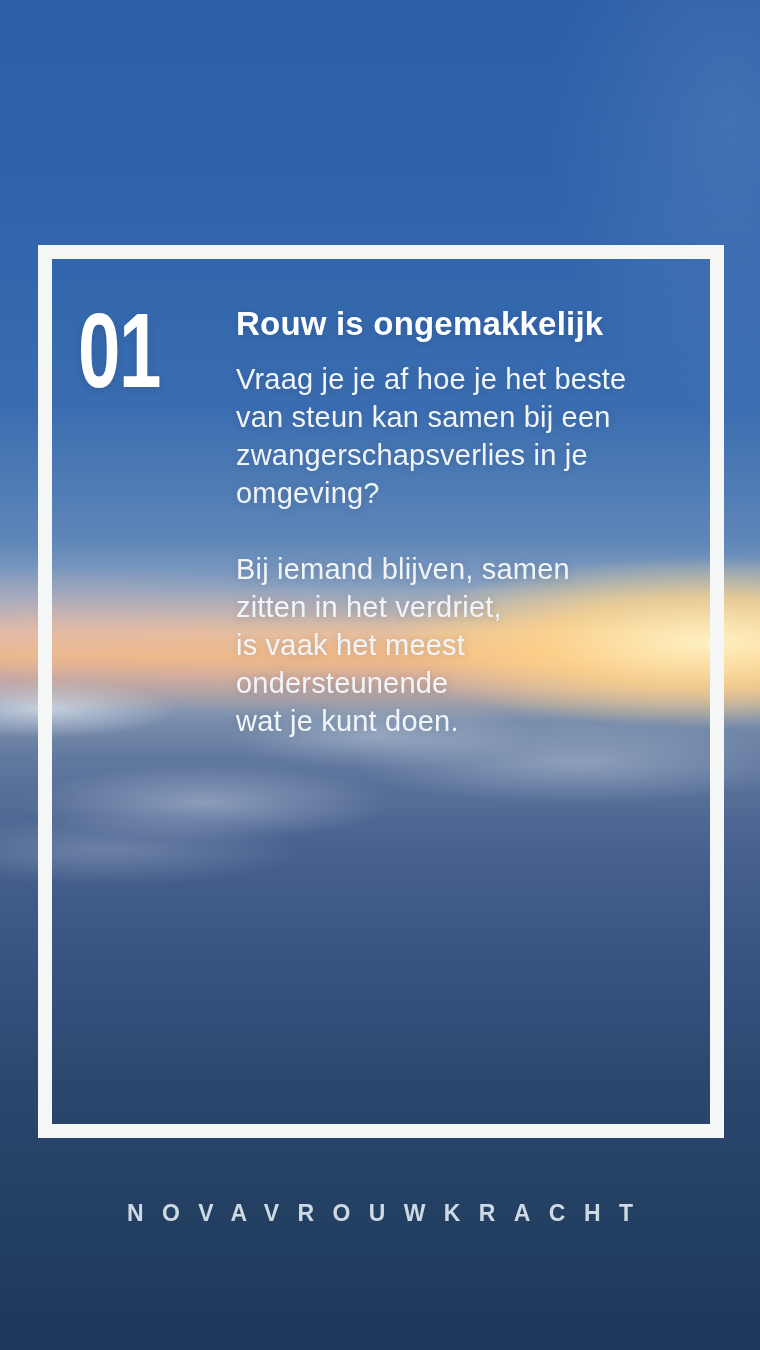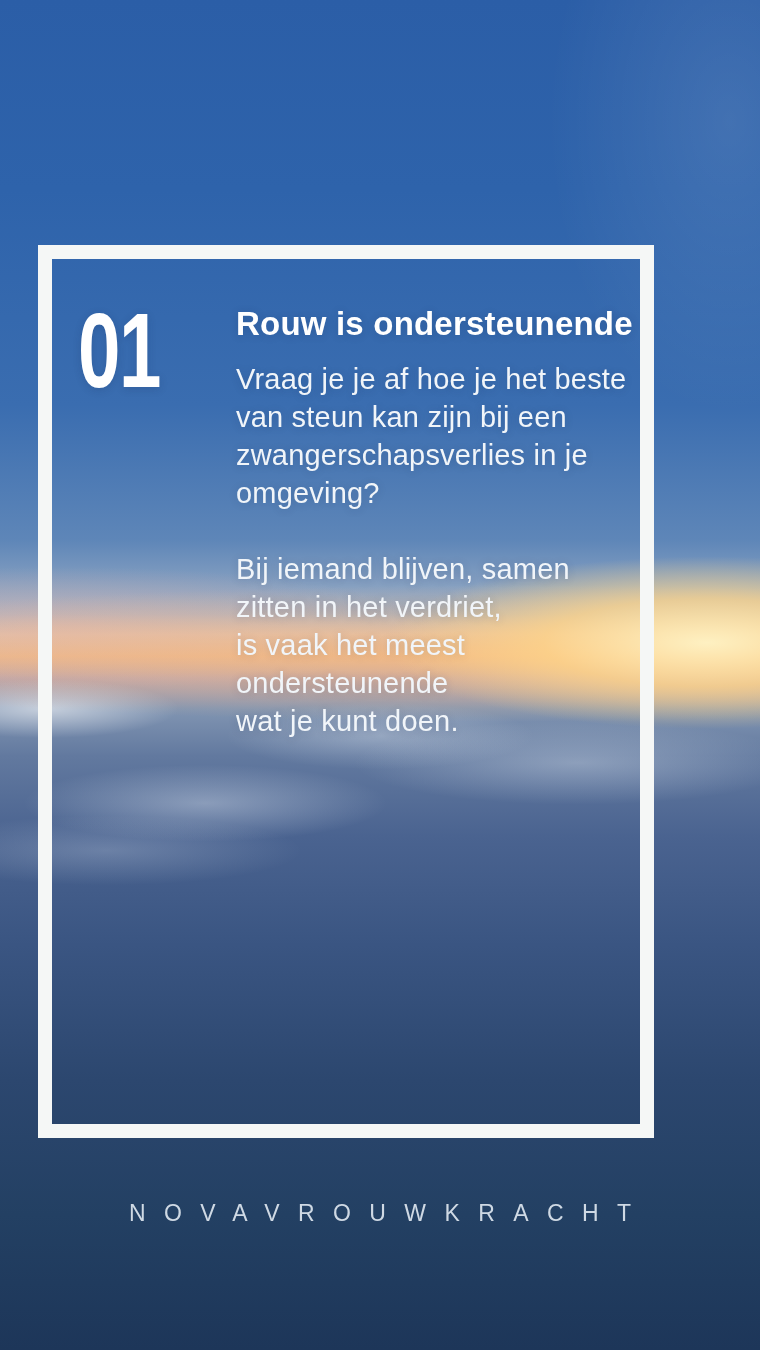--- a/index.html
+++ b/index.html
@@ -49,21 +49,21 @@
         #3a5582 70%,
         #2c476f 80%,
         #234063 90%,
         #1d3659 100%);
   }
   
   .card {
     position: absolute;
     left: 38px;
     top: 245px;
-    width: 616px;
+    width: 686px;
     height: 893px;
     border: 14px solid #f5f7f6;
     overflow: hidden;
   }
   .card-number {
     position: absolute;
     left: 26px;
     top: 38px;
     font-size: 106px;
     font-weight: 700;
@@ -103,40 +103,40 @@
   .footer {
     position: absolute;
     left: 0;
     right: 0;
     top: 1196px;
     text-align: center;
     color: #cfd9e4;
   }
   .footer-line {
     font-size: 23px;
-    font-weight: 400;
+    font-weight: 700;
     line-height: 34px;
     letter-spacing: 0.8em;
     text-indent: 0.8em; 
     white-space: nowrap;
   }
 </style>
 </head>
 <body>
 
 <div class="canvas">
 
   <div class="bg-photo"></div>
 
   <div class="card">
     <div class="card-number">01</div>
     <div class="card-content">
-      <h1 class="card-title">Rouw is ondersteunende</h1>
+      <h1 class="card-title">Rouw is ongemakkelijk</h1>
       <p class="card-para">Vraag je je af hoe je het beste
-van steun kan zijn bij een
+van steun kan samen bij een
 zwangerschapsverlies in je
 omgeving?</p>
       <p class="card-para">Bij iemand blijven, samen
 zitten in het verdriet,
 is vaak het meest
 ondersteunende
 wat je kunt doen.</p>
     </div>
   </div>
 

